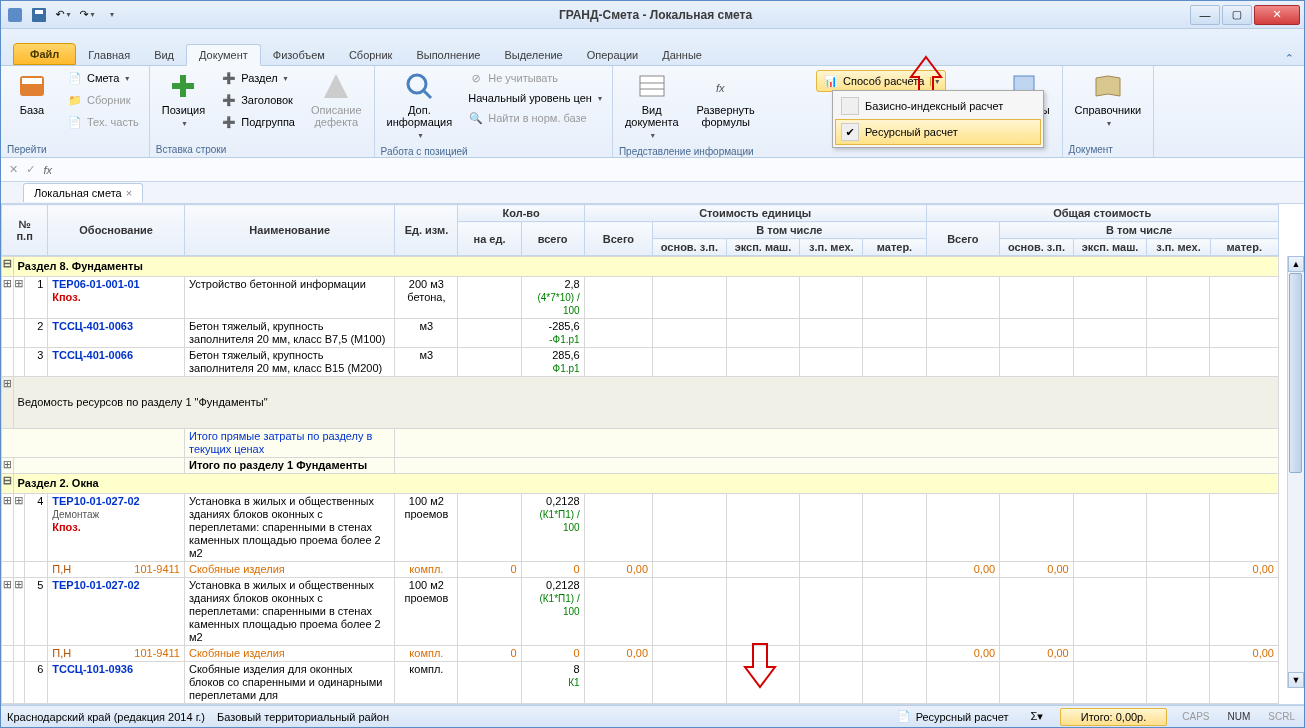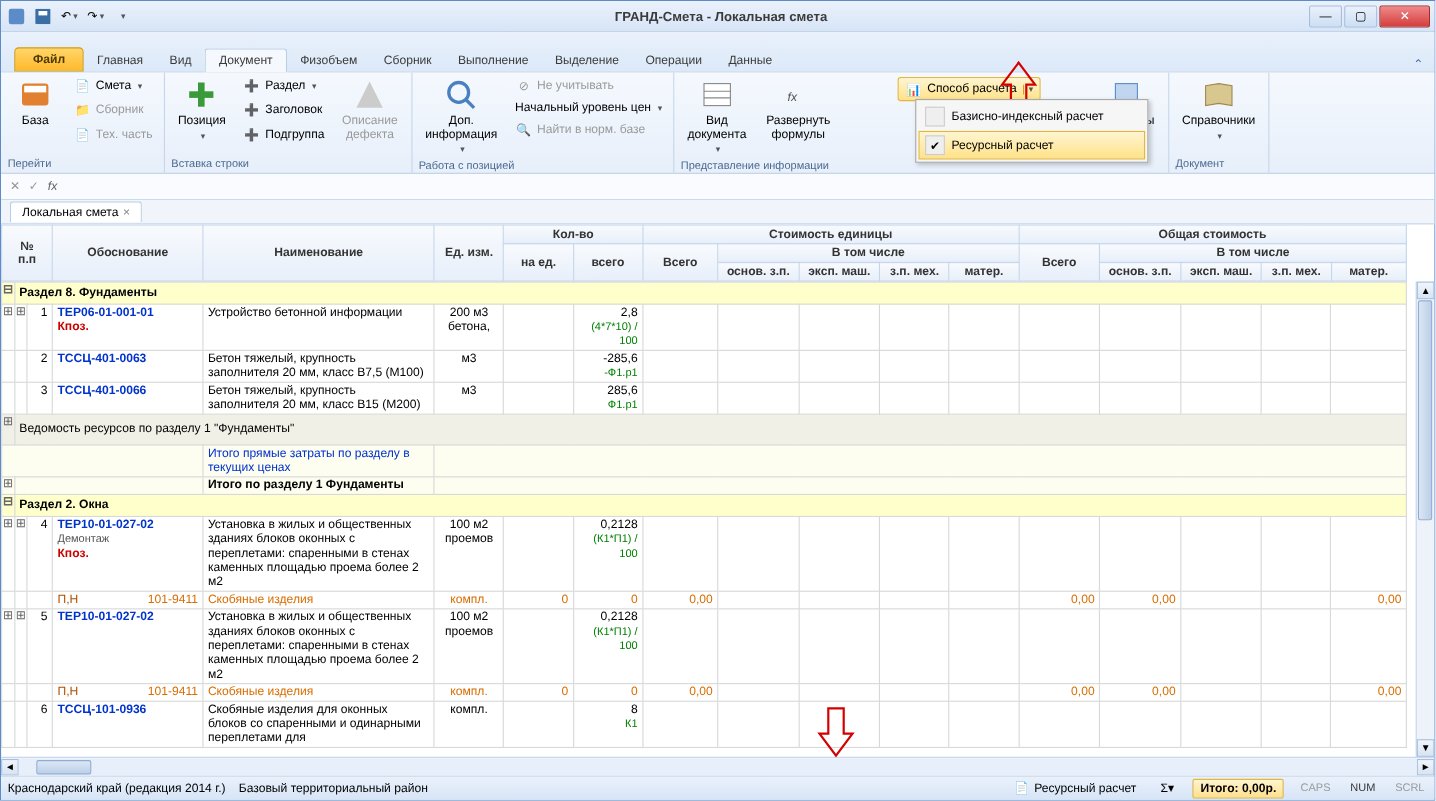--- a/index.html
+++ b/index.html
@@ -45,32 +45,32 @@
 
 .arrow-up { position: absolute; left: 906px; top: 52px; z-index: 40; }
 .arrow-down { position: absolute; left: 740px; top: 642px; z-index: 40; }
 
 
 .fbar { height: 24px; border-bottom: 1px solid #c5d6ec; display: flex; align-items: center; padding: 0 8px; gap: 8px; background: #f9fbfe; }
 .fbar input { border: 1px solid #c5d6ec; height: 18px; padding: 0 4px; }
 .fbar .formula-input { flex: 1; }
 
 
-.sheet-tabs { height: 22px; border-bottom: 1px solid #c5d6ec; display: flex; align-items: center; padding-left: 8px; background: #f1f5fb; }
+.sheet-tabs { height: 22px; border-bottom: 1px solid #c5d6ec; display: flex; align-items: center; padding-left: 22px; background: #f1f5fb; }
 .sheet-tab { padding: 3px 10px; background: #fff; border: 1px solid #b9cde5; border-bottom: none; border-radius: 3px 3px 0 0; display: flex; align-items: center; gap: 4px; }
 .sheet-close { cursor: pointer; color: #888; }
 
 
 .grid-wrap { flex: 1; overflow: hidden; position: relative; display: flex; flex-direction: column; }
 .hdr-table { width: 1278px; border-collapse: collapse; table-layout: fixed; }
 .hdr-table th { background: linear-gradient(#f8fafd,#e7effa); border: 1px solid #c5d6ec; font-weight: bold; color: #333; padding: 2px 3px; text-align: center; vertical-align: middle; height: 17px; }
 .data-table { width: 1278px; border-collapse: collapse; table-layout: fixed; }
 .data-table td { border: 1px solid #d8d8d8; padding: 1px 4px; vertical-align: top; font-size: 11px; line-height: 13px; }
 .section-row td { background: #ffffcc; font-weight: bold; padding: 3px 4px; }
-.vedom-row td { background: #f0f0e7; padding: 7px 4px; }
+.vedom-row td { background: #f0f0e7; padding: 19px 4px; }
 .totals-row td { background: #fdfdf0; }
 .blue-text { color: #0033cc; }
 .blue-bold { color: #0033cc; font-weight: bold; }
 .red-text { color: #c00; font-weight: bold; }
 .green-text { color: #008000; font-size: 10px; }
 .brown-text { color: #b05000; }
 .orange-text { color: #d96d00; }
 .right { text-align: right; }
 .center { text-align: center; }
 .exp { width: 10px; text-align: center; color: #666; cursor: pointer; padding: 0 !important; font-size: 10px; }
@@ -82,21 +82,21 @@
 .hscroll-btn { width: 16px; height: 15px; background: linear-gradient(#f0f5fc,#d8e4f2); border: 1px solid #a7bfdc; display: flex; align-items: center; justify-content: center; font-size: 9px; }
 
 .vscroll { position: absolute; right: 0; top: 52px; bottom: 17px; width: 17px; background: #eef3fa; border-left: 1px solid #c5d6ec; display: flex; flex-direction: column; }
 .vscroll-thumb { width: 13px; height: 200px; margin: 1px; background: linear-gradient(90deg,#dbe6f4,#bcd0e8); border: 1px solid #90aad0; border-radius: 2px; }
 .vscroll-btn { height: 16px; background: linear-gradient(#f0f5fc,#d8e4f2); border: 1px solid #a7bfdc; display: flex; align-items: center; justify-content: center; font-size: 9px; }
 
 
 .statusbar { height: 22px; background: linear-gradient(#eaf1fb,#d7e5f7); border-top: 1px solid #b9cde5; display: flex; align-items: center; padding: 0 6px; gap: 12px; font-size: 11px; }
 .statusbar .sp { flex: 1; }
 .sb-btn { display: flex; align-items: center; gap: 3px; padding: 1px 4px; border: 1px solid transparent; border-radius: 2px; }
-.sb-total { background: linear-gradient(#fff5d0,#ffdf8c); border: 1px solid #e3b73d; padding: 2px 6px; border-radius: 2px; font-weight: bold; }
+.sb-total { background: linear-gradient(#fff5d0,#ffdf8c); border: 1px solid #e3b73d; padding: 2px 20px; border-radius: 2px; font-weight: normal; }
 .sb-ind { color: #9a9a9a; font-size: 10px; padding: 0 3px; }
 </style>
 </head>
 <body>
 
 <div class="window">
 
   <div class="titlebar">
     <div class="qat">
       <div class="qat-btn">

